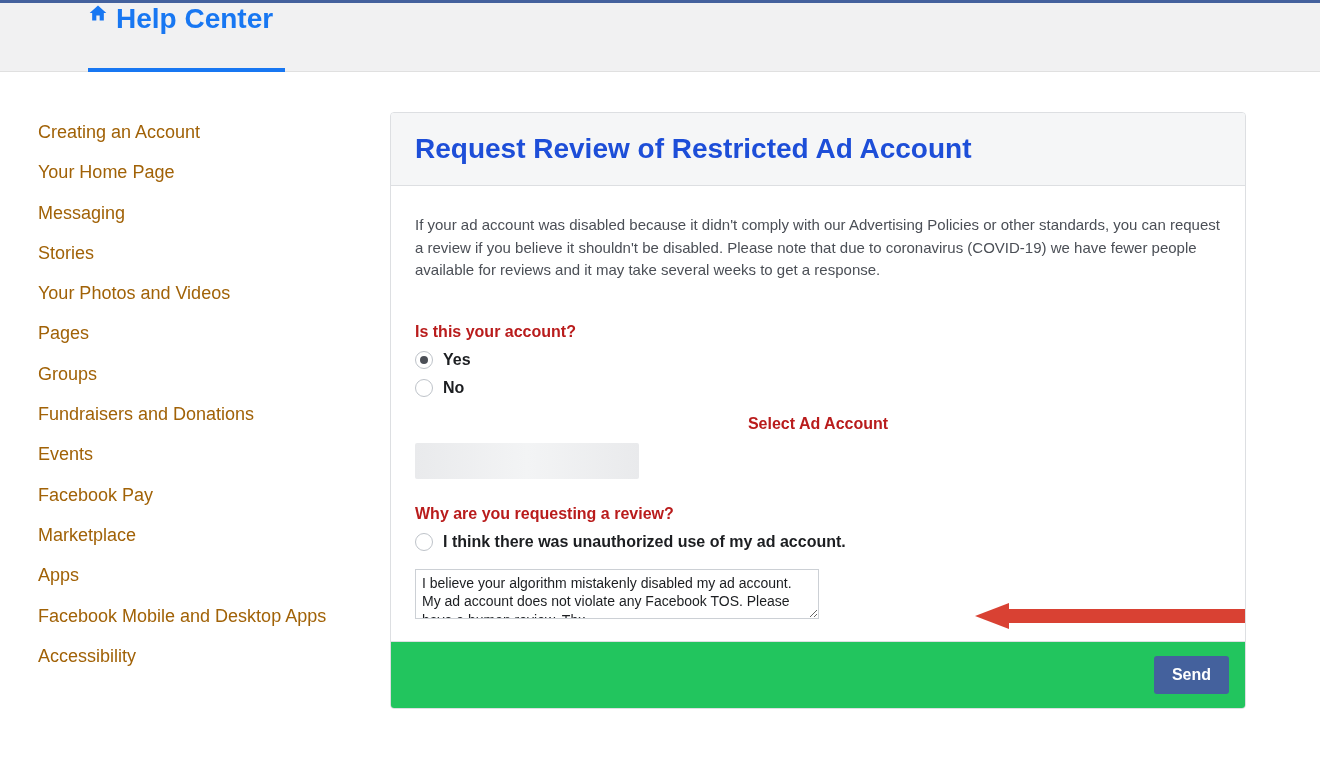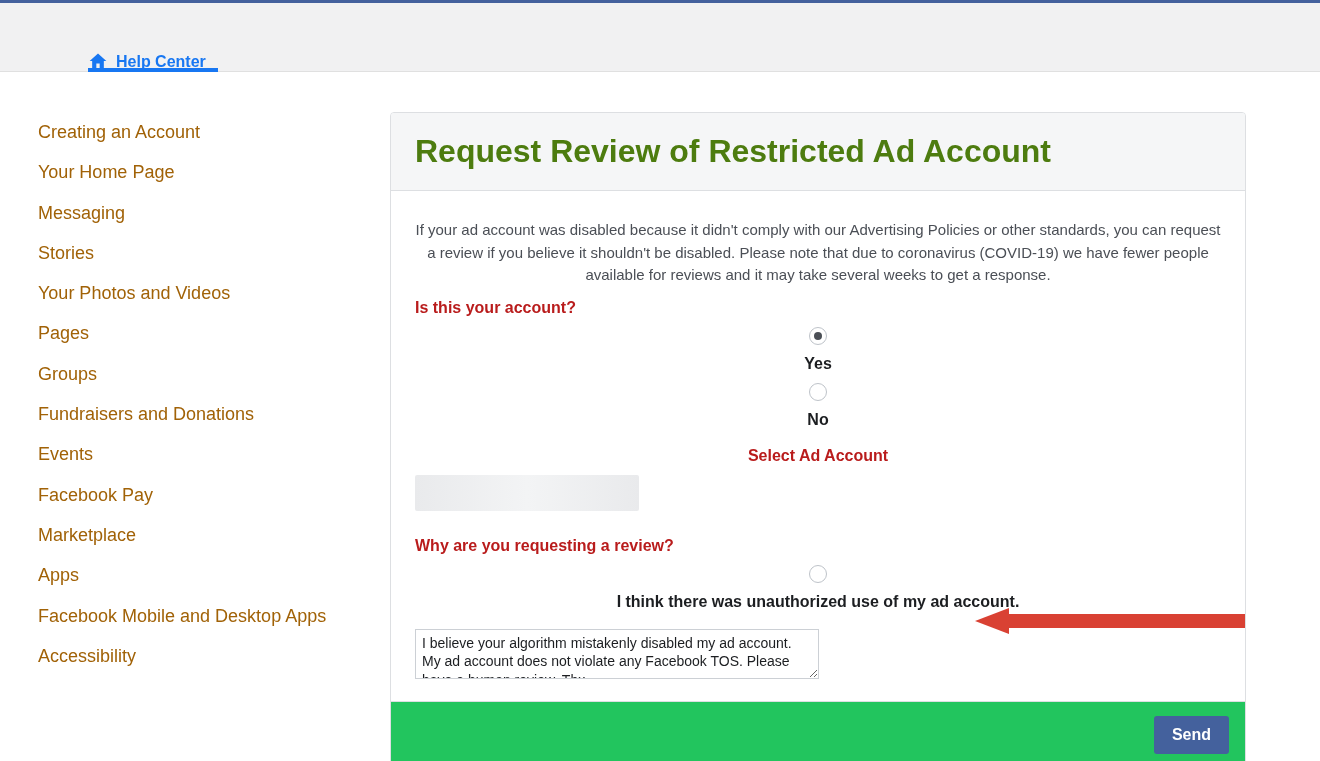--- a/index.html
+++ b/index.html
@@ -13,25 +13,25 @@
     height: 72px;
     border-top: 3px solid #44619d;
     background: #f1f1f2;
     border-bottom: 1px solid #e0e0e0;
     display: flex;
     align-items: center;
     padding-left: 88px;
   }
   .help-tab {
     display: flex;
-    align-items: flex-end;
+    align-items: flex-start;
     gap: 8px;
     color: #1877f2;
     font-weight: 700;
-    font-size: 16px;
+    font-size: 28px;
     height: 100%;
     position: relative;
     cursor: pointer;
   }
   .help-tab .underline {
     position: absolute;
     bottom: -1px;
     left: 0;
     right: -12px;
     height: 4px;
@@ -61,48 +61,46 @@
     background: #fff;
     position: relative;
     overflow: hidden;
   }
   .card-header {
     background: #f5f6f7;
     border-bottom: 1px solid #dddfe2;
     padding: 20px 24px;
   }
   .card-header h1 {
-    font-size: 32px;
-    font-weight: 700;
-    color: #4d7c0f;
+    font-size: 28px;
+    font-weight: 700;
+    color: #1d4ed8;
   }
   .card-body {
     padding: 28px 24px 18px 24px;
     position: relative;
   }
   .desc {
     font-size: 15px;
     color: #4b4f56;
     line-height: 1.5;
-    margin-bottom: 12px;
-    text-align: center;
+    margin-bottom: 41px;
   }
   .section-label {
     font-size: 16px;
     font-weight: 700;
     color: #b91c1c;
     margin-bottom: 10px;
   }
   .radio-row {
     display: flex;
     align-items: center;
     gap: 10px;
     margin-bottom: 10px;
     cursor: pointer;
-    flex-direction: column;
   }
   .radio {
     width: 18px;
     height: 18px;
     border: 1px solid #bec3c9;
     border-radius: 50%;
     display: flex;
     align-items: center;
     justify-content: center;
     background: #fff;

